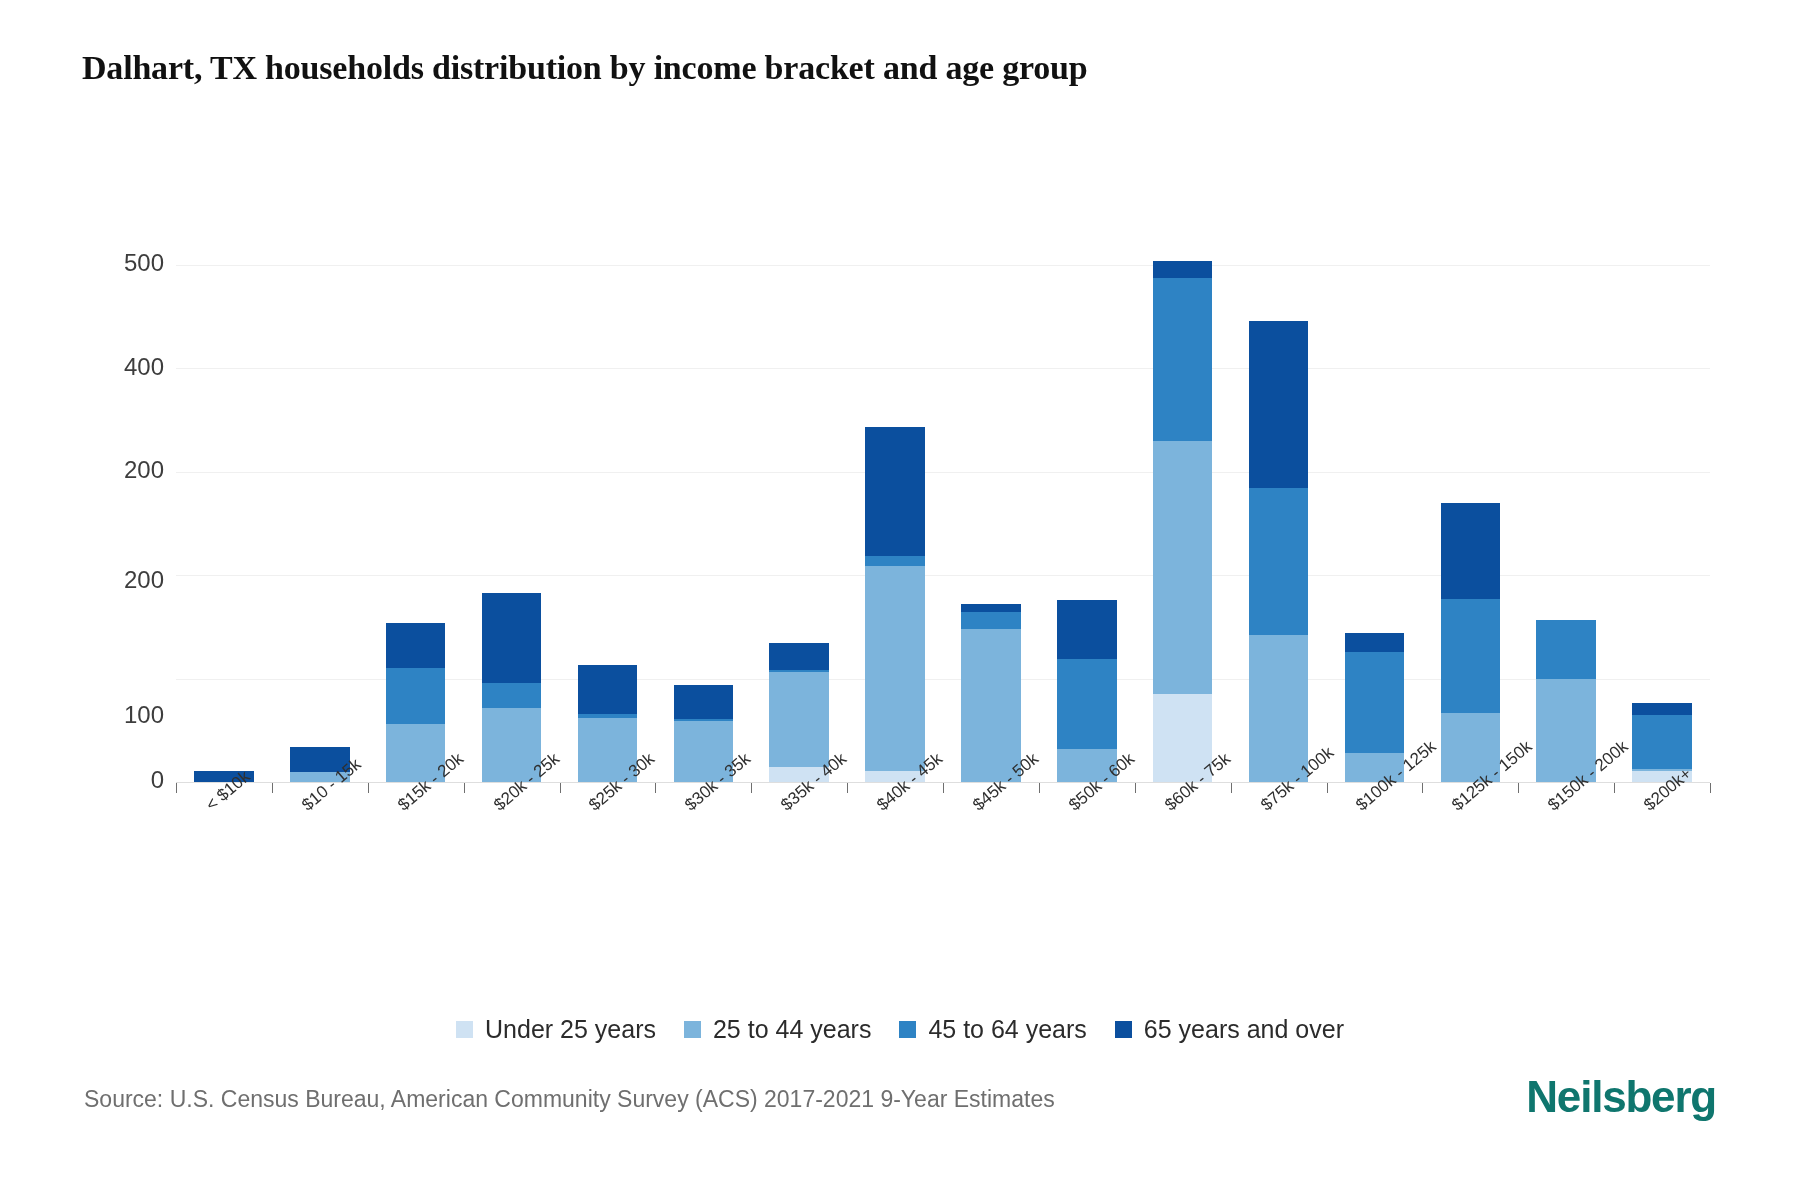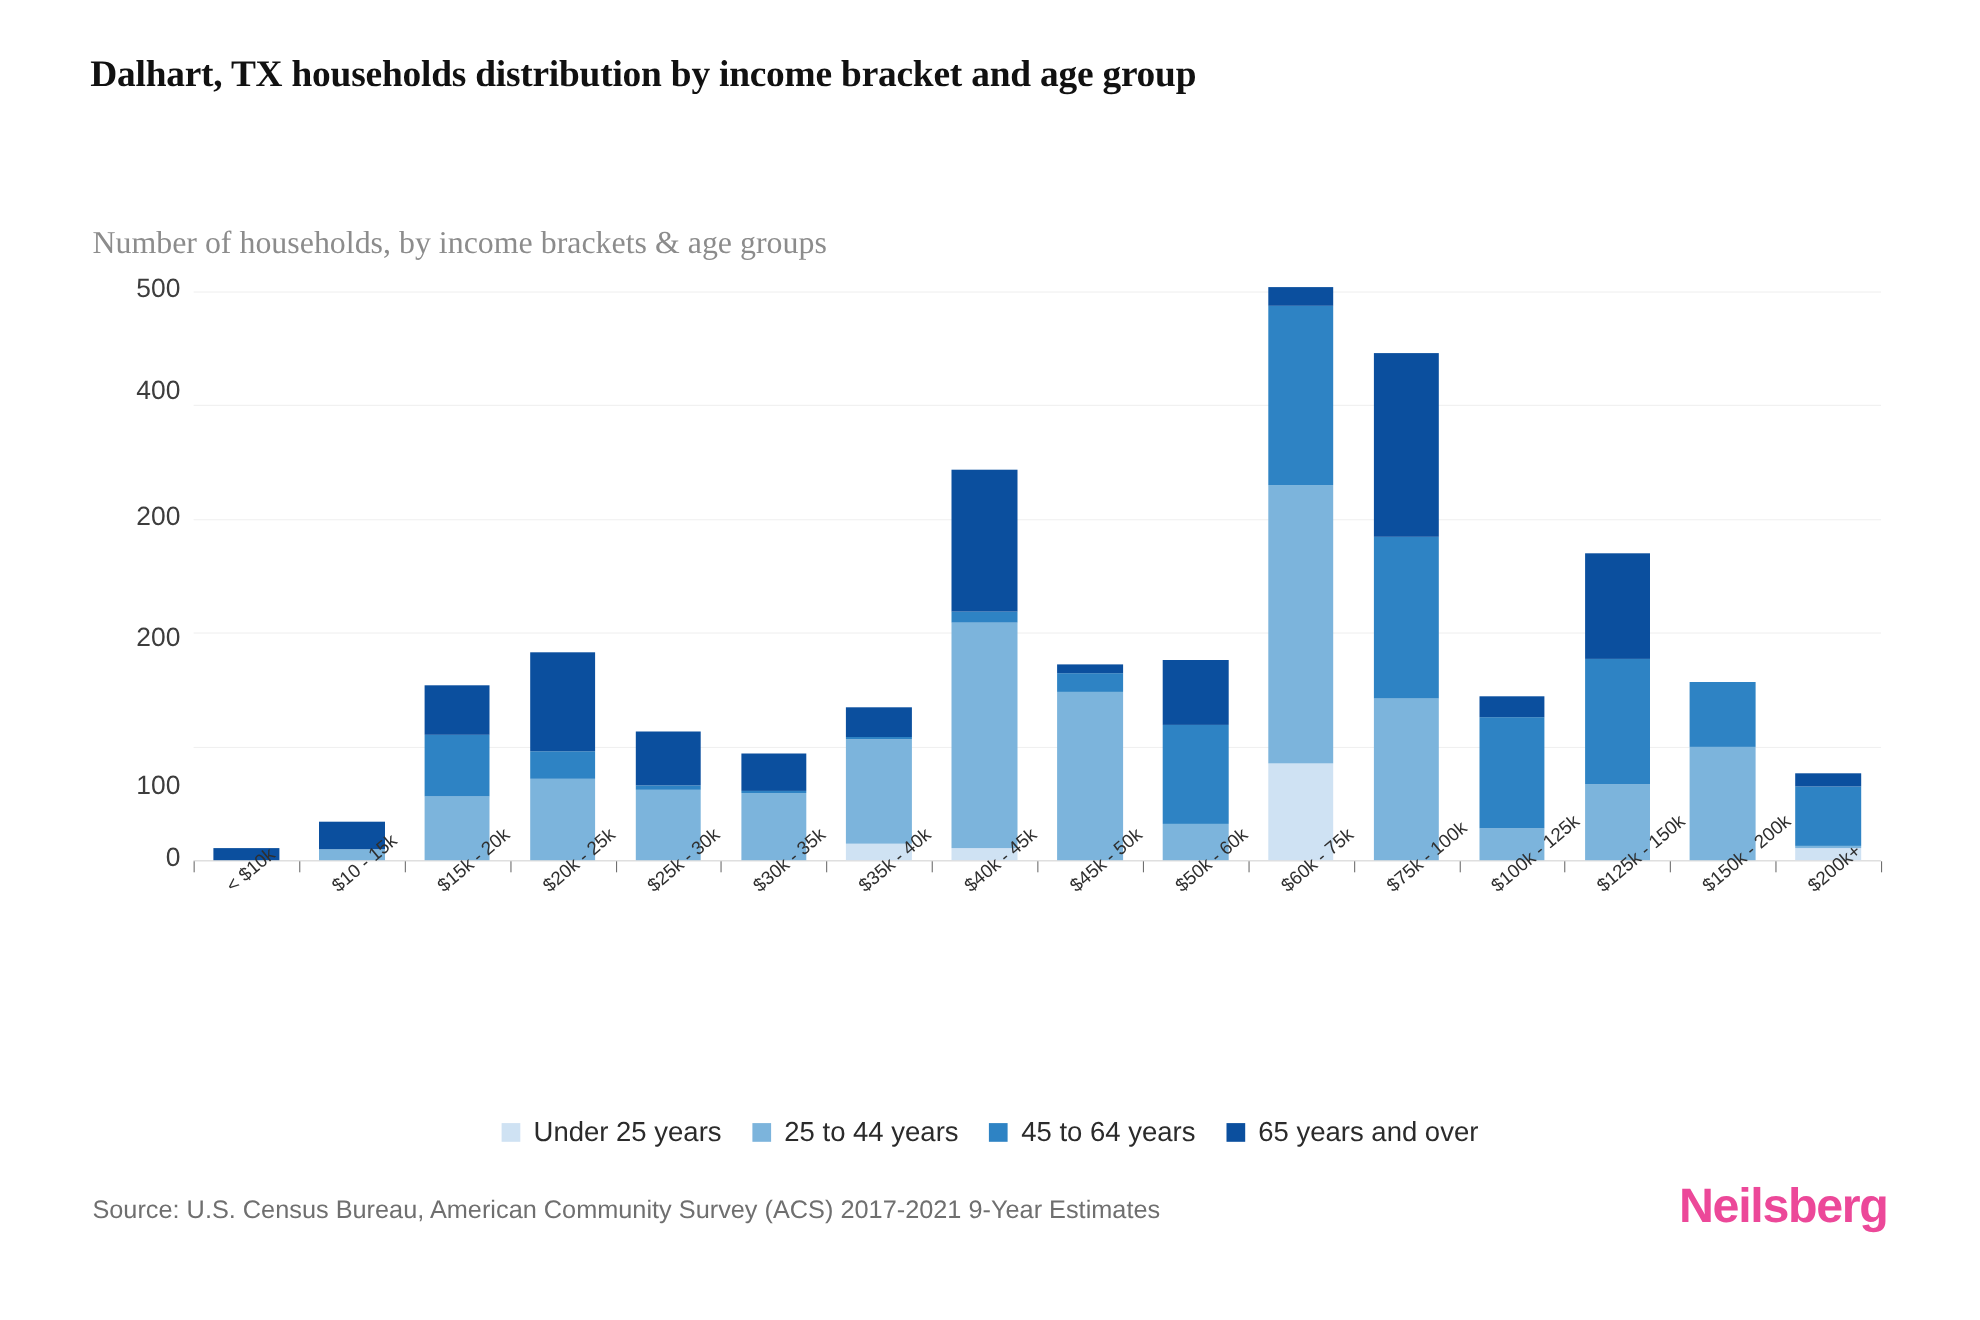--- a/index.html
+++ b/index.html
@@ -115,47 +115,46 @@
     font-size: 23px;
     color: #6f6f6f;
   }
   .brand {
     position: absolute;
     right: 84px;
     top: 1072px;
     font-size: 44px;
     font-weight: bold;
     letter-spacing: -1.2px;
-    color: #ec4899;
+    color: #0f766e;
     font-family: "Liberation Sans", sans-serif;
   }
 </style>
 </head>
 <body>
 
 <div class="page">
 
   <div class="title">Dalhart, TX households distribution by income bracket and age group</div>
-  <div class="subtitle">Number of households, by income brackets &amp; age groups</div>
 
   <div class="plot-wrap">
     <div id="gridlines">
         <div class="grid-line" style="top: 782px; background: rgb(222, 222, 222);"></div>
         <div class="grid-line" style="top: 678.6px; background: rgb(240, 240, 240);"></div>
         <div class="grid-line" style="top: 575.2px; background: rgb(240, 240, 240);"></div>
         <div class="grid-line" style="top: 471.8px; background: rgb(240, 240, 240);"></div>
         <div class="grid-line" style="top: 368.4px; background: rgb(240, 240, 240);"></div>
         <div class="grid-line" style="top: 265px; background: rgb(240, 240, 240);"></div>
       </div>
     <div id="yticks">
         <div class="y-tick-label" style="top: 766px;">0</div>
         <div class="y-tick-label" style="top: 701px;">100</div>
         <div class="y-tick-label" style="top: 566px;">200</div>
         <div class="y-tick-label" style="top: 455.8px;">200</div>
-        <div class="y-tick-label" style="top: 342px;">400</div>
+        <div class="y-tick-label" style="top: 353px;">400</div>
         <div class="y-tick-label" style="top: 249px;">500</div>
       </div>
     <div class="axis-base"></div>
     <div id="xticks">
         <div class="x-tick" style="left: 176px;"></div>
         <div class="x-tick" style="left: 271.875px;"></div>
         <div class="x-tick" style="left: 367.75px;"></div>
         <div class="x-tick" style="left: 463.625px;"></div>
         <div class="x-tick" style="left: 559.5px;"></div>
         <div class="x-tick" style="left: 655.375px;"></div>

